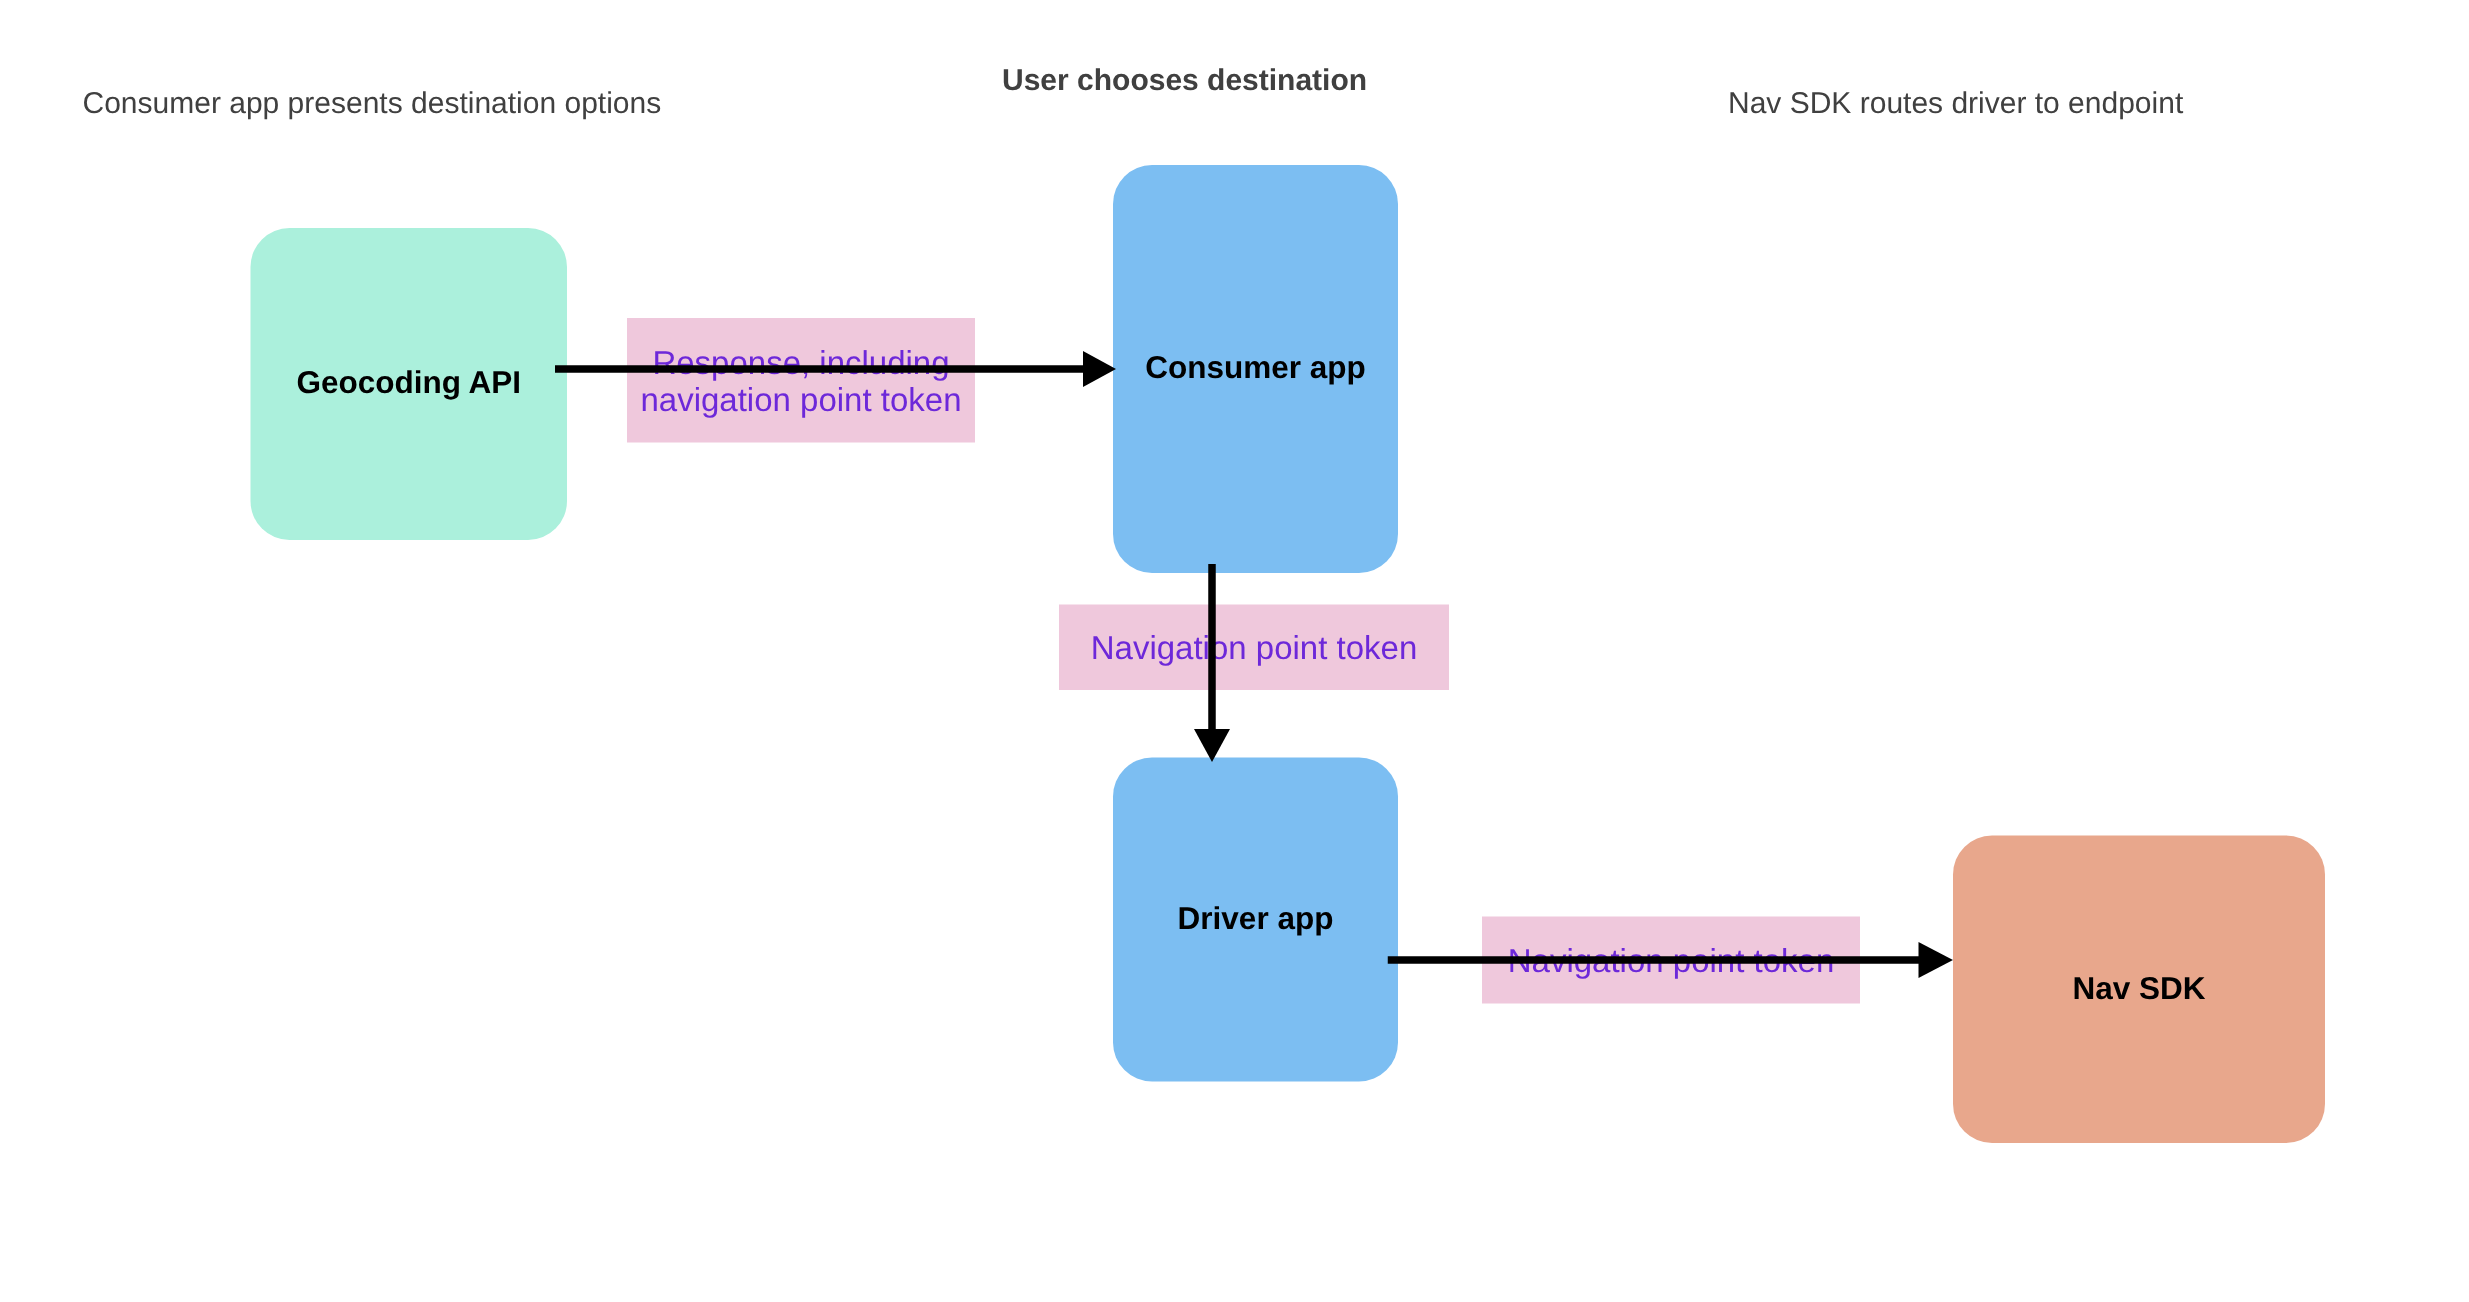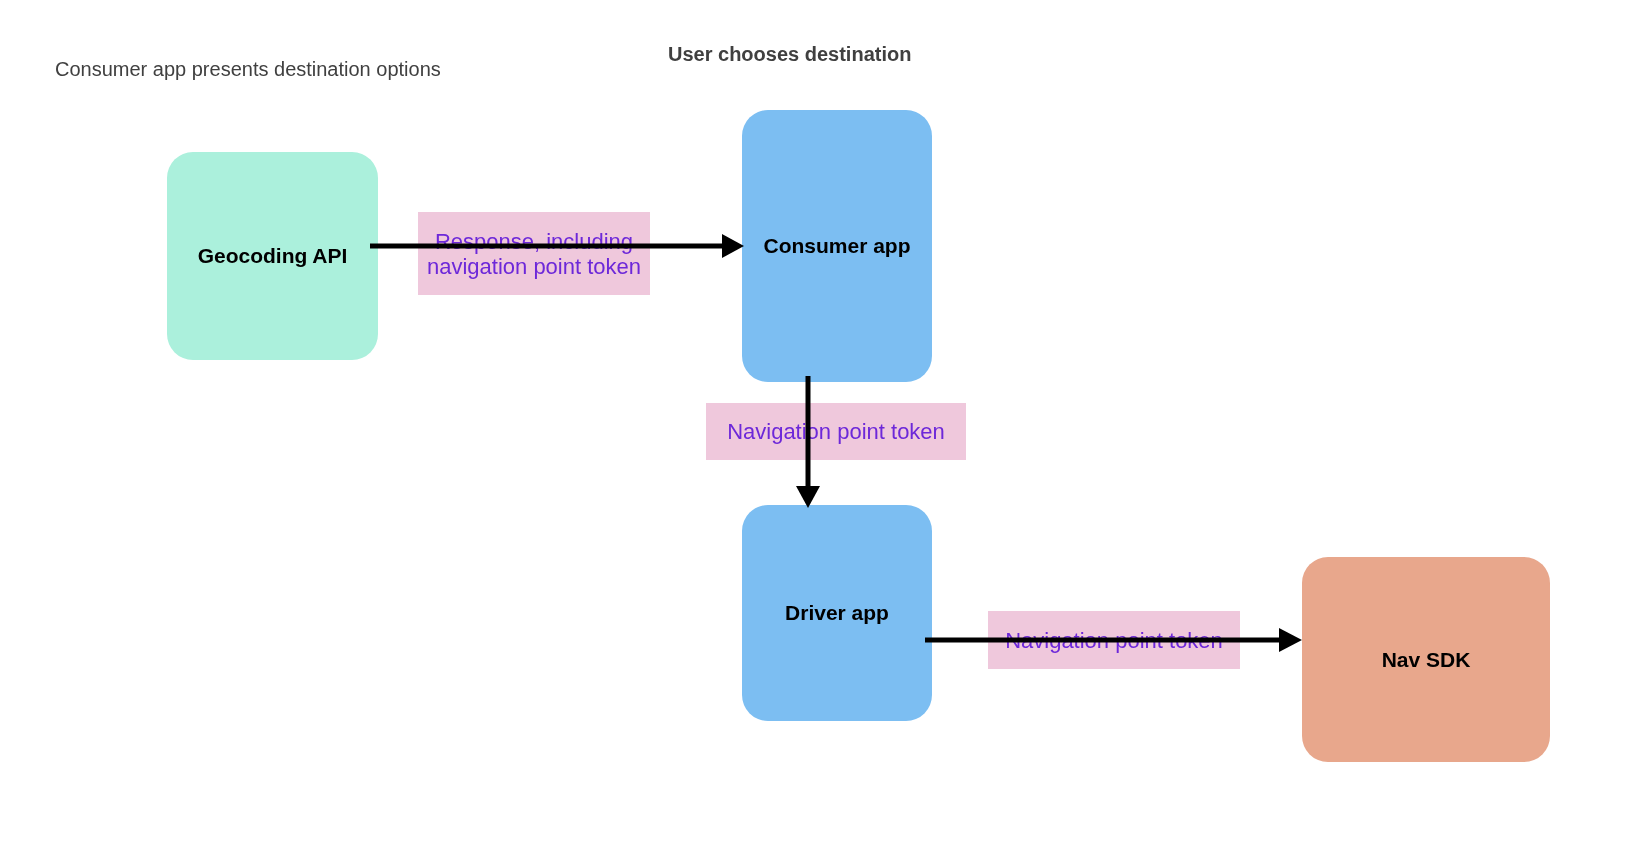--- a/index.html
+++ b/index.html
@@ -100,20 +100,21 @@
   #conn-consumer-driver { left: 790px; top: 376px; }
   #conn-driver-navsdk { left: 925px; top: 622px; }
 </style>
 </head>
 <body>
 
 <div id="canvas">
 
   <div class="col-heading" id="heading-consumer">Consumer app presents destination options</div>
   <div class="col-heading" id="heading-user">User chooses destination</div>
+  <div class="col-heading" id="heading-navsdk">Nav SDK routes driver to endpoint</div>
 
   <div class="edge-label" id="label-response" style="background:#EFC8DC;">Response, including navigation point token</div>
 
   <div class="edge-label" id="label-navtoken-1" style="background:#EFC8DC;">Navigation point token</div>
 
   <div class="edge-label" id="label-navtoken-2" style="background:#EFC8DC;">Navigation point token</div>
 
   <svg class="connector" id="conn-geo-consumer" width="380" height="36">
     <line x1="0" y1="18" x2="355" y2="18" stroke="#000000" stroke-width="5"></line>
     <polygon points="352,6 374,18 352,30" fill="#000000"></polygon>

